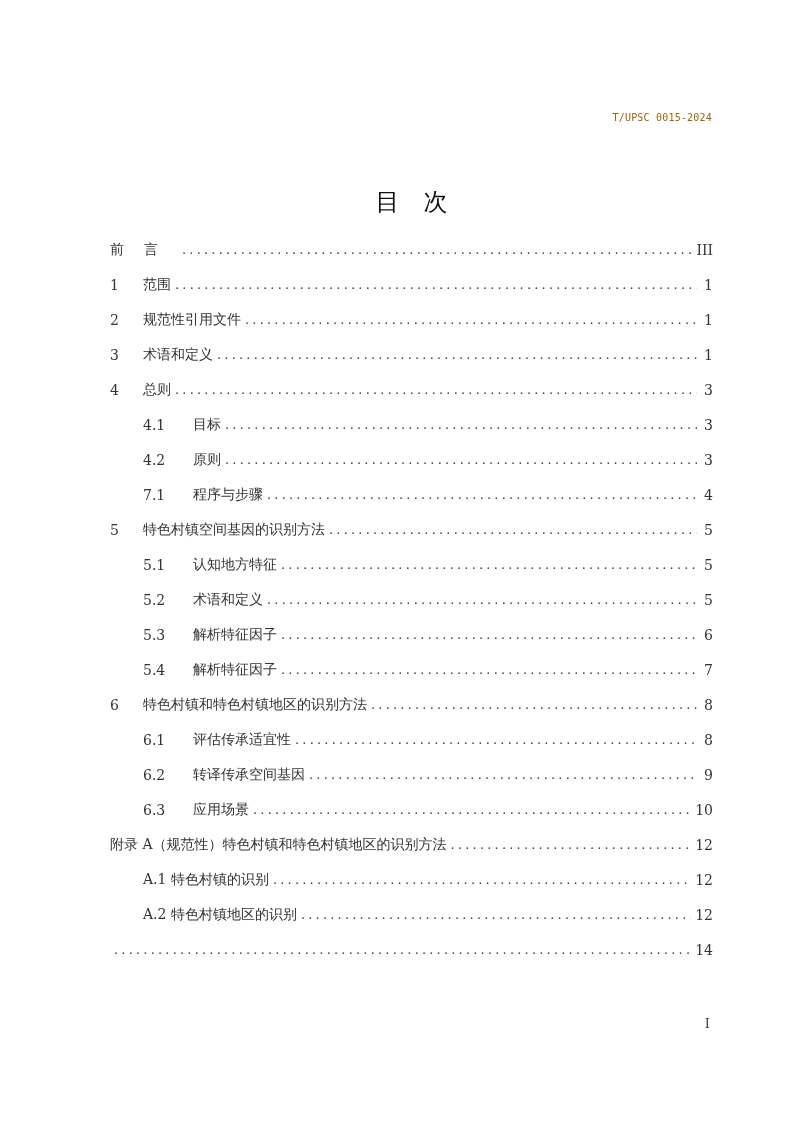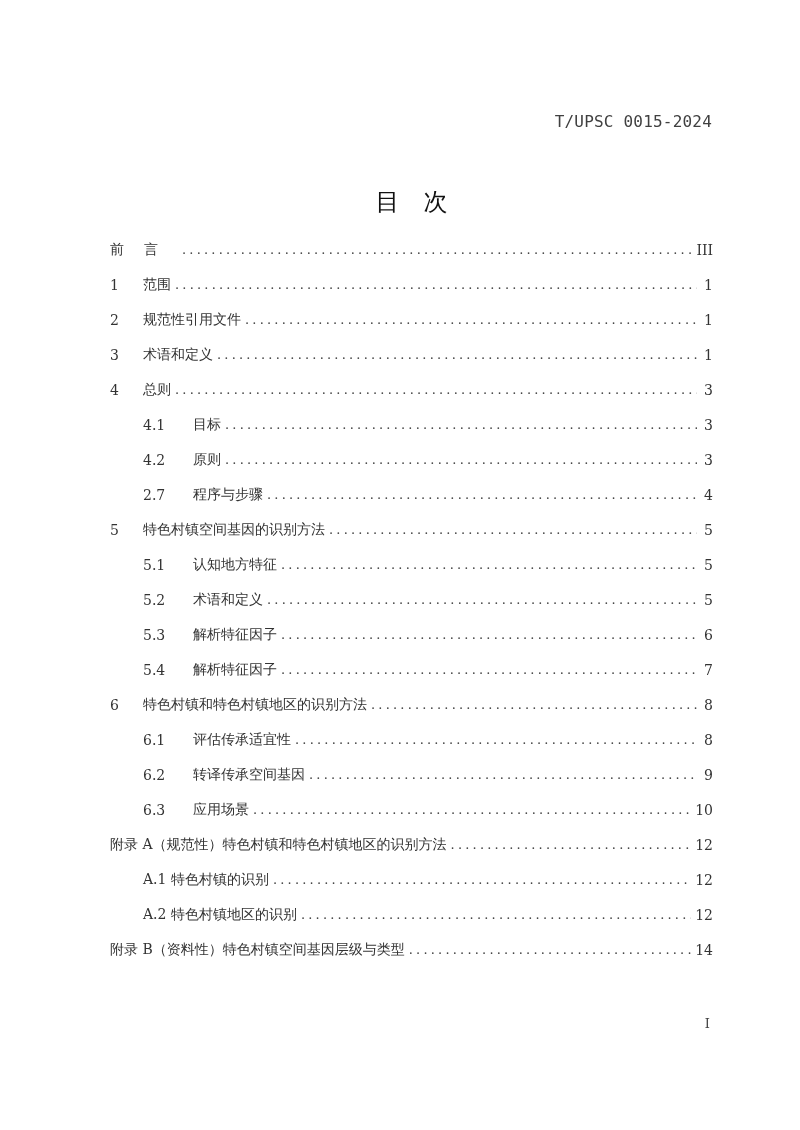--- a/index.html
+++ b/index.html
@@ -1,19 +1,19 @@
 <!DOCTYPE html>
 <html><head>
 <meta charset="utf-8">
 <style>
   html, body { margin: 0; padding: 0; background: #ffffff; }
   body { width: 800px; height: 1130px; position: relative; overflow: hidden;
          font-family: "DejaVu Serif", "Liberation Serif", serif; color: #222; }
   .std-code { position: absolute; top: 112px; right: 88px; font-family: "DejaVu Sans Mono", "Liberation Mono", monospace;
-              font-size: 16px; color: #404040; letter-spacing: 0.2px; }
+              font-size: 10px; color: #a16207; letter-spacing: 0.2px; }
   .toc-title { position: absolute; top: 186px; left: 0; width: 825px; text-align: center;
                font-family: "DejaVu Sans", "Liberation Sans", sans-serif; font-size: 24px; color: #111; letter-spacing: 2px; }
   .toc-title .gap { display: inline-block; width: 22px; }
   .toc { position: absolute; top: 232px; left: 110px; width: 603px; }
   .row { position: relative; height: 35px; display: flex; align-items: center; font-size: 14px; color: #333; }
   .row .num { flex: 0 0 auto; white-space: nowrap; }
   .row .label { flex: 0 0 auto; white-space: nowrap; }
   .row .dots { flex: 1 1 auto; overflow: hidden; white-space: nowrap; margin: 0 4px 0 4px;
                letter-spacing: 3.2px; color: #444; font-size: 13px; }
   .row .page { flex: 0 0 auto; text-align: right; min-width: 12px; white-space: nowrap; }
@@ -76,21 +76,21 @@
   </div>
 
   <div class="row lvl2">
     <span class="num">4.2</span>
     <span class="label">原则</span>
     <span class="dots">..........................................................................................................</span>
     <span class="page">3</span>
   </div>
 
   <div class="row lvl2">
-    <span class="num">2.7</span>
+    <span class="num">7.1</span>
     <span class="label">程序与步骤</span>
     <span class="dots">..........................................................................................................</span>
     <span class="page">4</span>
   </div>
 
   <div class="row lvl1">
     <span class="num">5</span>
     <span class="label">特色村镇空间基因的识别方法</span>
     <span class="dots">..........................................................................................................</span>
     <span class="page">5</span>
@@ -164,19 +164,18 @@
     <span class="page">12</span>
   </div>
 
   <div class="row appx-sub">
     <span class="label">A.2 特色村镇地区的识别</span>
     <span class="dots">..........................................................................................................</span>
     <span class="page">12</span>
   </div>
 
   <div class="row appx">
-    <span class="label">附录 B（资料性）特色村镇空间基因层级与类型</span>
     <span class="dots">..........................................................................................................</span>
     <span class="page">14</span>
   </div>
 </div>
 
 <div class="page-footer">I</div>
 
 </body></html>

